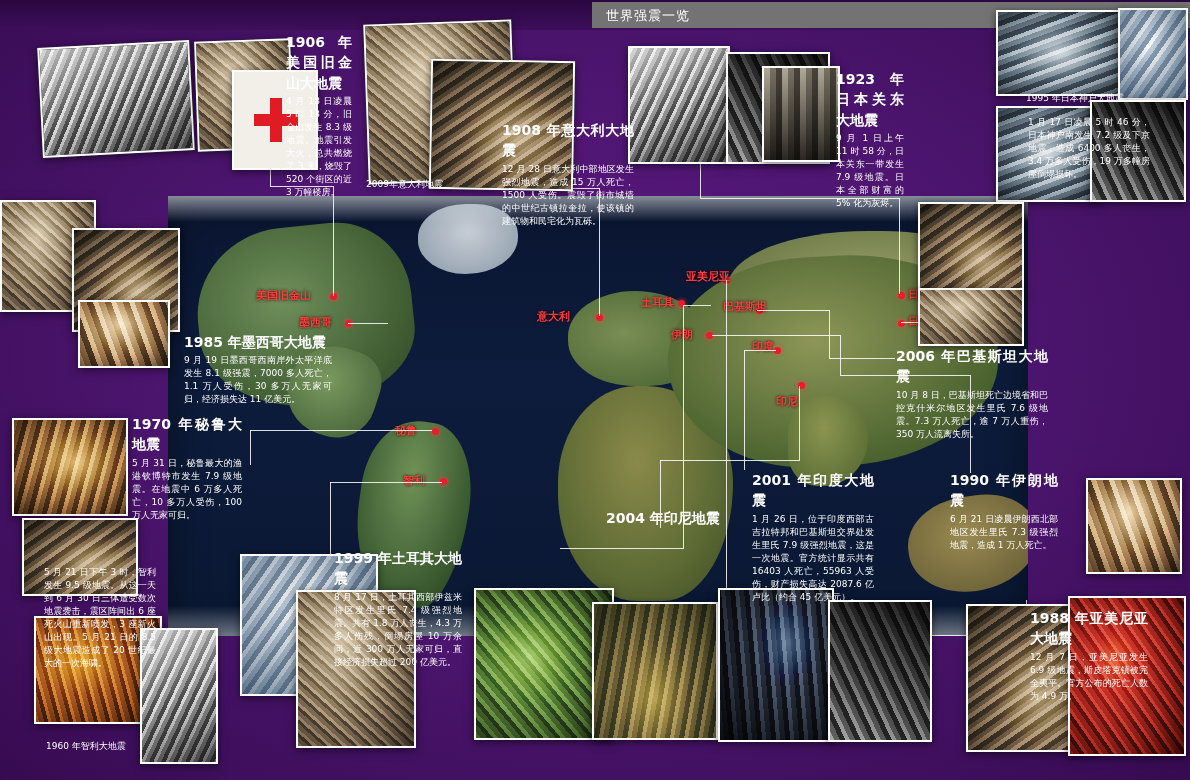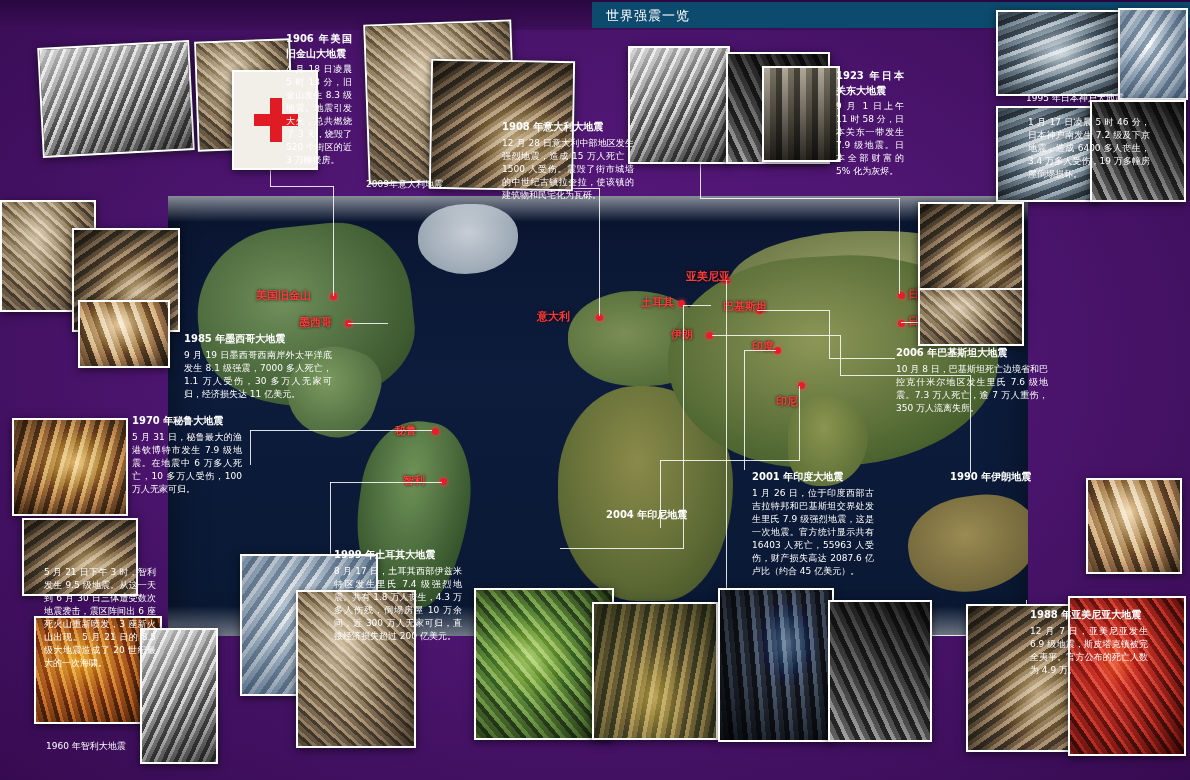--- a/index.html
+++ b/index.html
@@ -13,21 +13,21 @@
     position:absolute;inset:0;
     background:
       radial-gradient(ellipse 900px 620px at 50% 46%, #5b1a80 0%, #4d1570 45%, #3e0f5c 78%, #34094d 100%);
   }
   .bg-top{
     position:absolute;left:0;top:0;width:100%;height:30px;
     background:linear-gradient(180deg,#2a0740 0%,#3d0f5a 100%);
   }
   .title-bar{
     position:absolute;left:592px;top:2px;width:598px;height:26px;
-    background:#0c4a6e;
+    background:#737373;
   }
   .title-bar span{
     position:absolute;left:14px;top:5px;color:#fff;font-size:13px;letter-spacing:1px;
   }
   
   .map{
     position:absolute;left:168px;top:196px;width:860px;height:440px;
     background:
       radial-gradient(ellipse at 30% 35%, rgba(60,95,60,0.0) 0%, rgba(0,0,0,0) 60%),
       linear-gradient(180deg,#0a1530 0%,#0d1c3c 40%,#0a1833 100%);
@@ -141,21 +141,21 @@
     background-blend-mode:overlay;}
   .tex-arch{background:
       repeating-linear-gradient(105deg,#caa97f 0 4px,#8e6f4b 4px 9px,#4d3a26 9px 14px),
       radial-gradient(ellipse at 55% 45%,#e9cfa8,#2b2015);
     background-blend-mode:overlay;}
   
   .cap{
     position:absolute;color:#ffffff;font-size:9px;line-height:1.45;
     text-align:justify;
   }
-  .cap .t{font-weight:bold;font-size:10px;display:block;margin-bottom:2px;}
+  .cap .t{font-weight:bold;font-size:14px;display:block;margin-bottom:2px;}
   .photocap{
     position:absolute;color:#fff;font-size:9px;white-space:nowrap;
   }
   .redcross{
     position:absolute;width:44px;height:44px;
   }
   .redcross:before,.redcross:after{
     content:"";position:absolute;background:#e01b24;
   }
   .redcross:before{left:16px;top:0;width:12px;height:44px;}
@@ -422,18 +422,19 @@
   <span>8 月 17 日，土耳其西部伊兹米特区发生里氏 7.4 级强烈地震。共有 1.8 万人丧生，4.3 万多人伤残，倒塌房屋 10 万余间，近 300 万人无家可归，直接经济损失超过 200 亿美元。</span>
 </div>
 
 <div class="cap" style="left:896px;top:346px;width:152px">
   <span class="t">2006 年巴基斯坦大地震</span>
   <span>10 月 8 日，巴基斯坦死亡边境省和巴控克什米尔地区发生里氏 7.6 级地震。7.3 万人死亡，逾 7 万人重伤，350 万人流离失所。</span>
 </div>
 
 <div class="cap" style="left:950px;top:470px;width:108px">
   <span class="t">1990 年伊朗地震</span>
+  <span>6 月 21 日凌晨伊朗西北部地区发生里氏 7.3 级强烈地震，造成 1 万人死亡。</span>
 </div>
 
 <div class="cap" style="left:1030px;top:608px;width:118px">
   <span class="t">1988 年亚美尼亚大地震</span>
   <span>12 月 7 日，亚美尼亚发生 6.9 级地震，斯皮塔克镇被完全夷平。官方公布的死亡人数为 4.9 万。</span>
 </div>
 
 </body></html>

